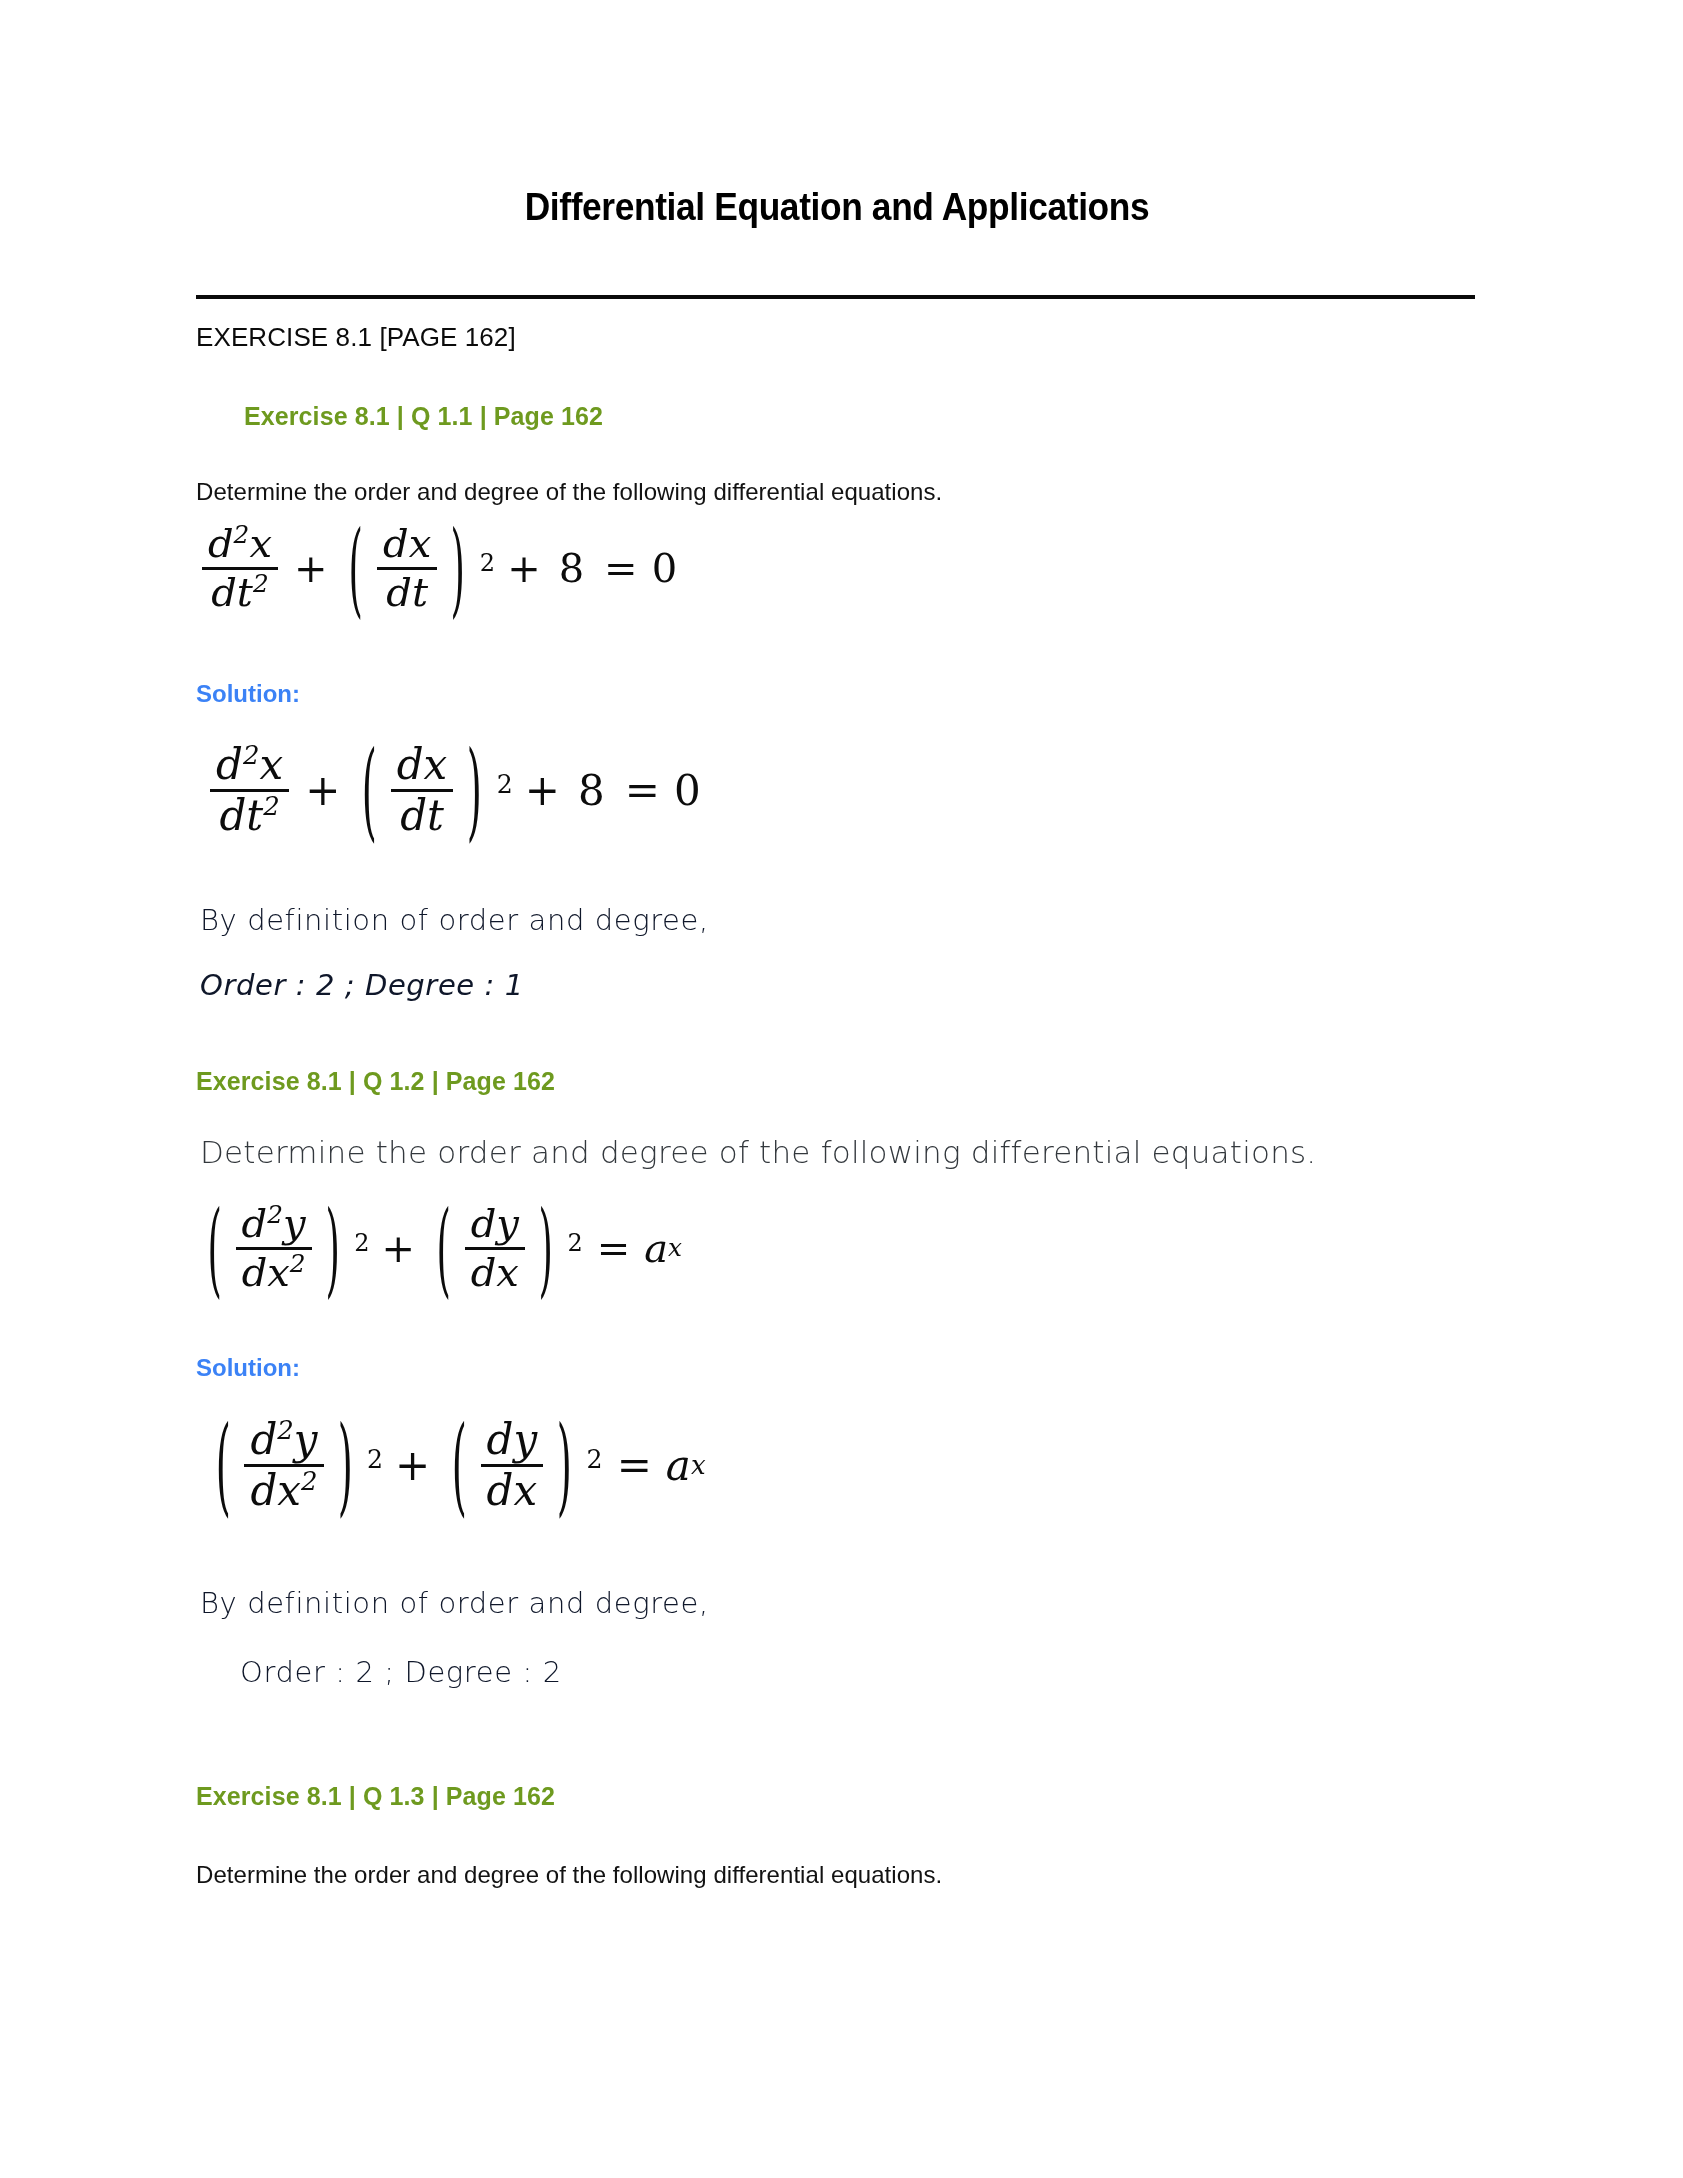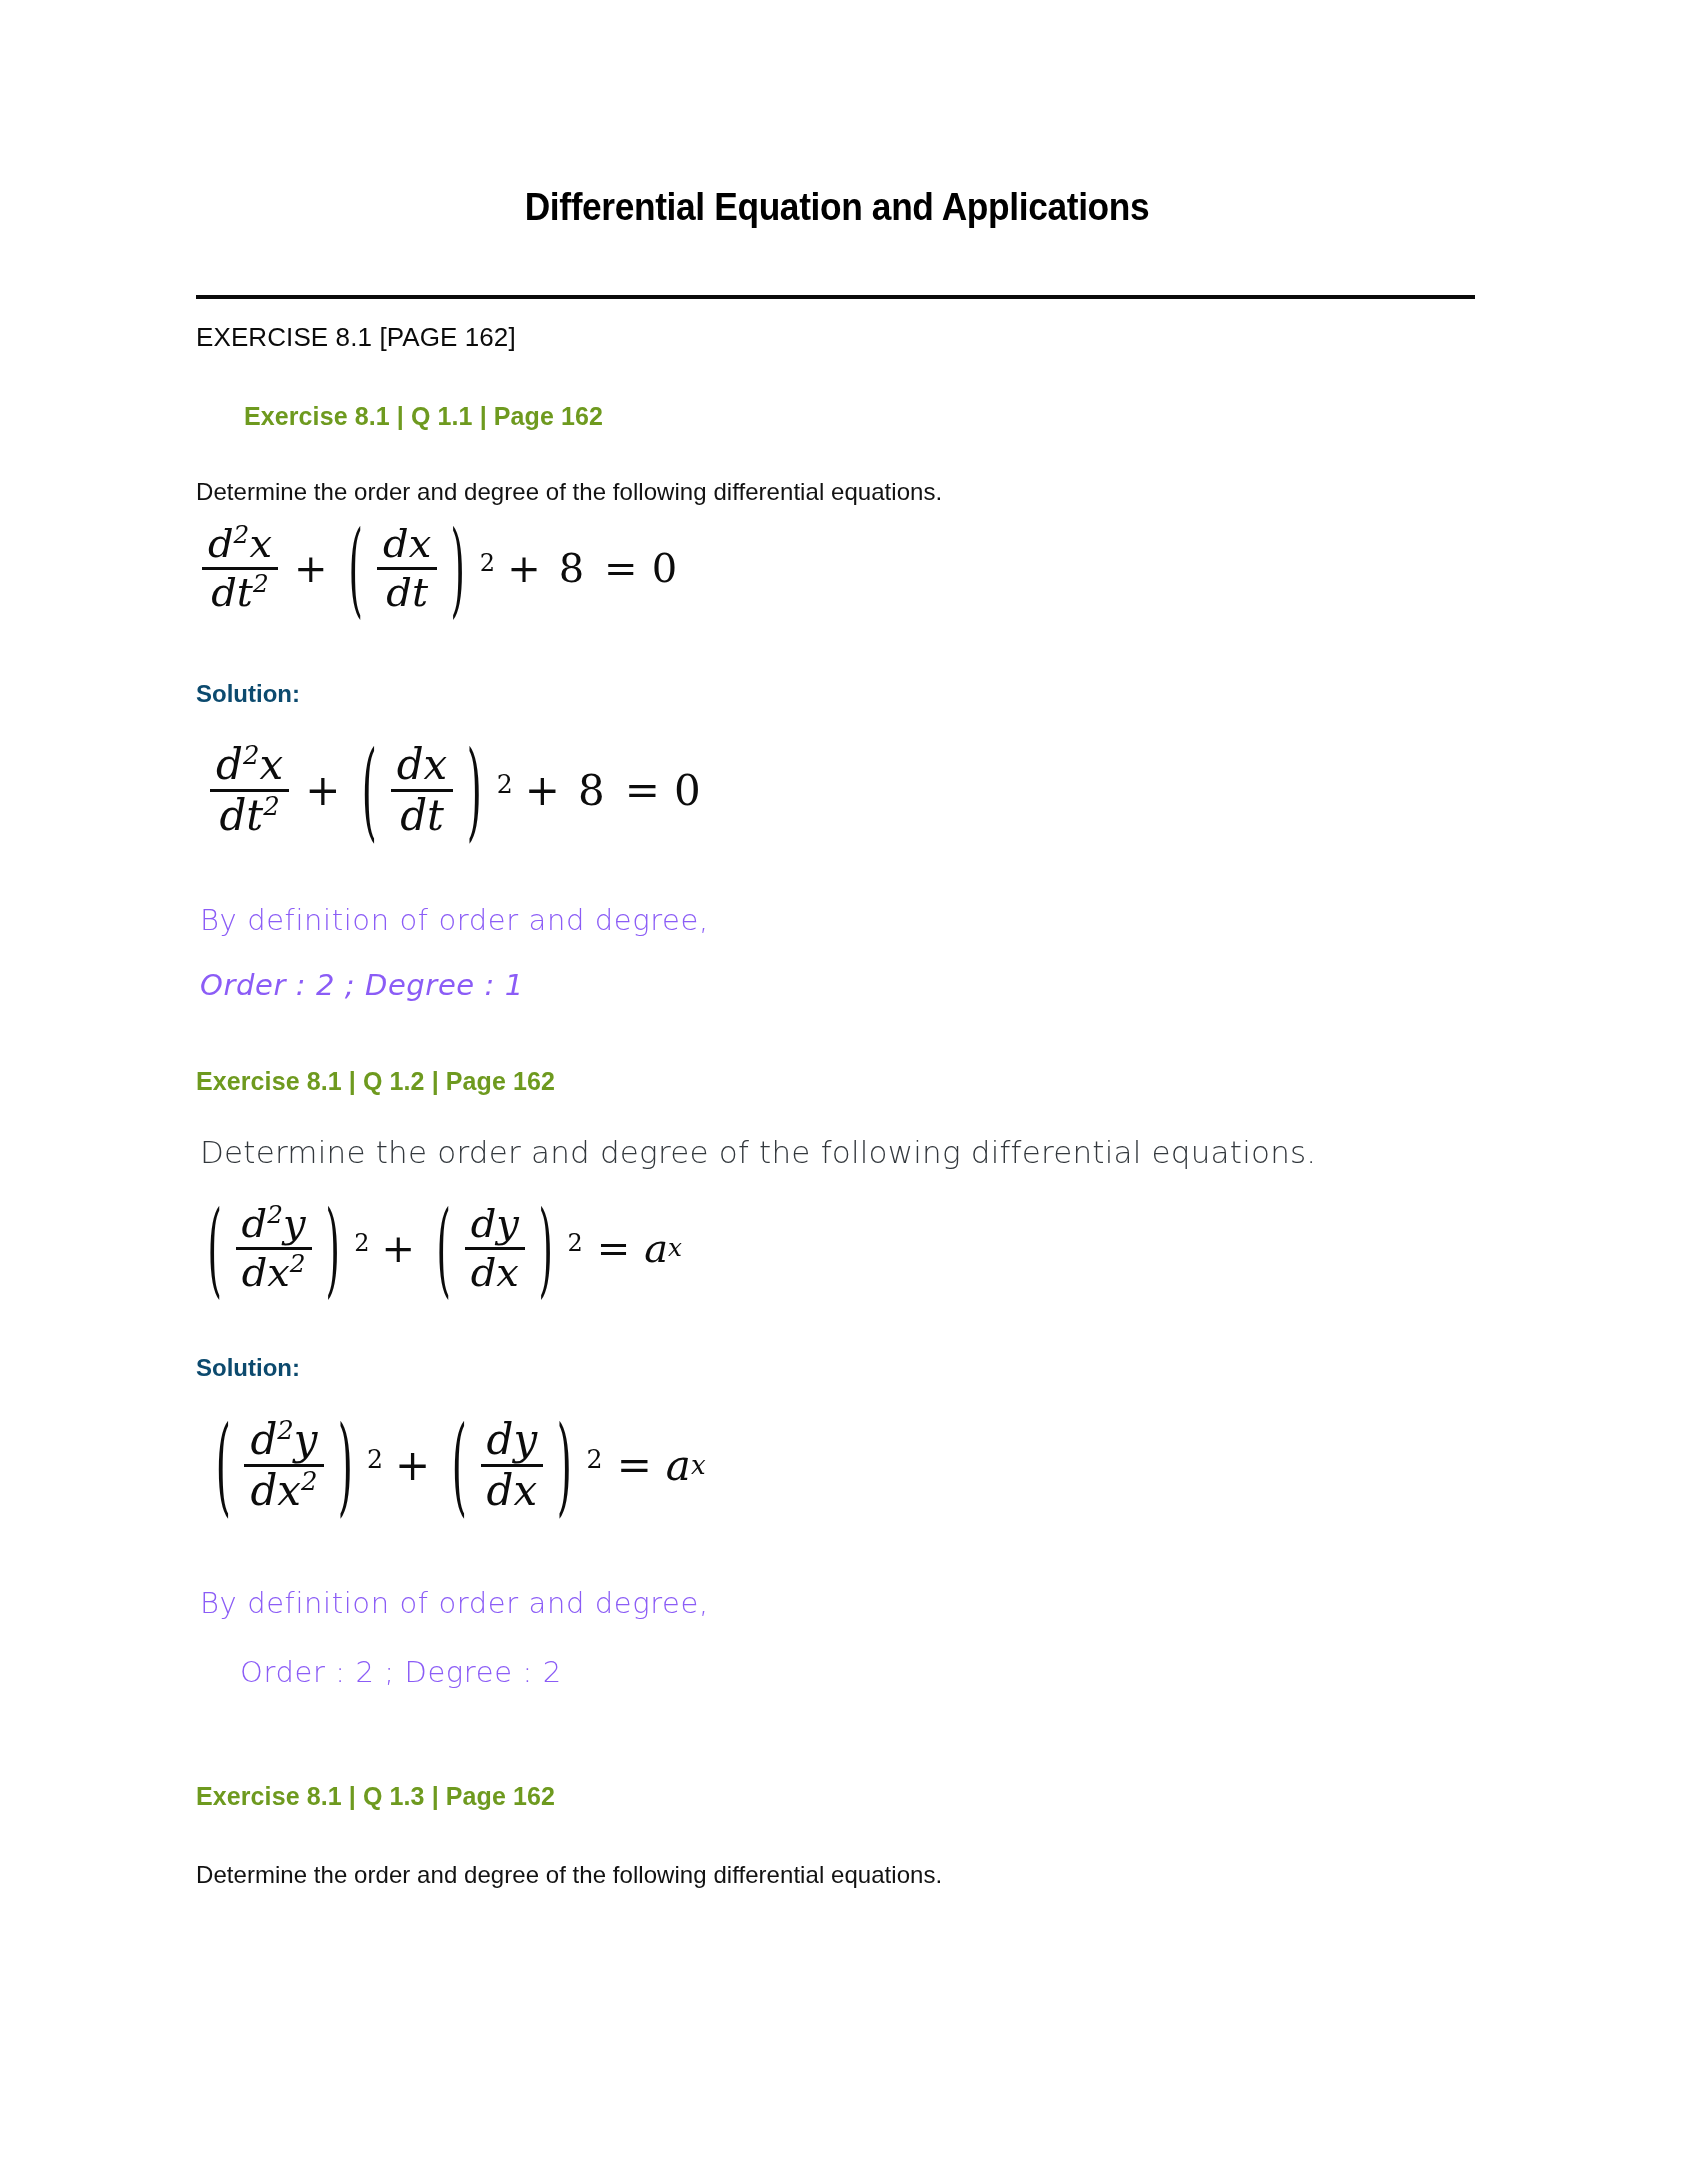--- a/index.html
+++ b/index.html
@@ -60,31 +60,31 @@
     left:196px;
     font-size:24px;
     color:#121212;
     letter-spacing:0.05px;
   }
   .solution-label{
     position:absolute;
     left:196px;
     font-weight:bold;
     font-size:24px;
-    color:#0c4a6e;
+    color:#3b82f6;
   }
 
   
   .light-text{
     position:absolute;
     left:200px;
     font-family:"DejaVu Sans", sans-serif;
     font-weight:300;
     font-size:29px;
-    color:#8b5cf6;
+    color:#0f172a;
     letter-spacing:0.6px;
   }
   .light-text.big{
     font-size:31px;
     color:#33383d;
     letter-spacing:0.2px;
   }
 
   
   .math{

